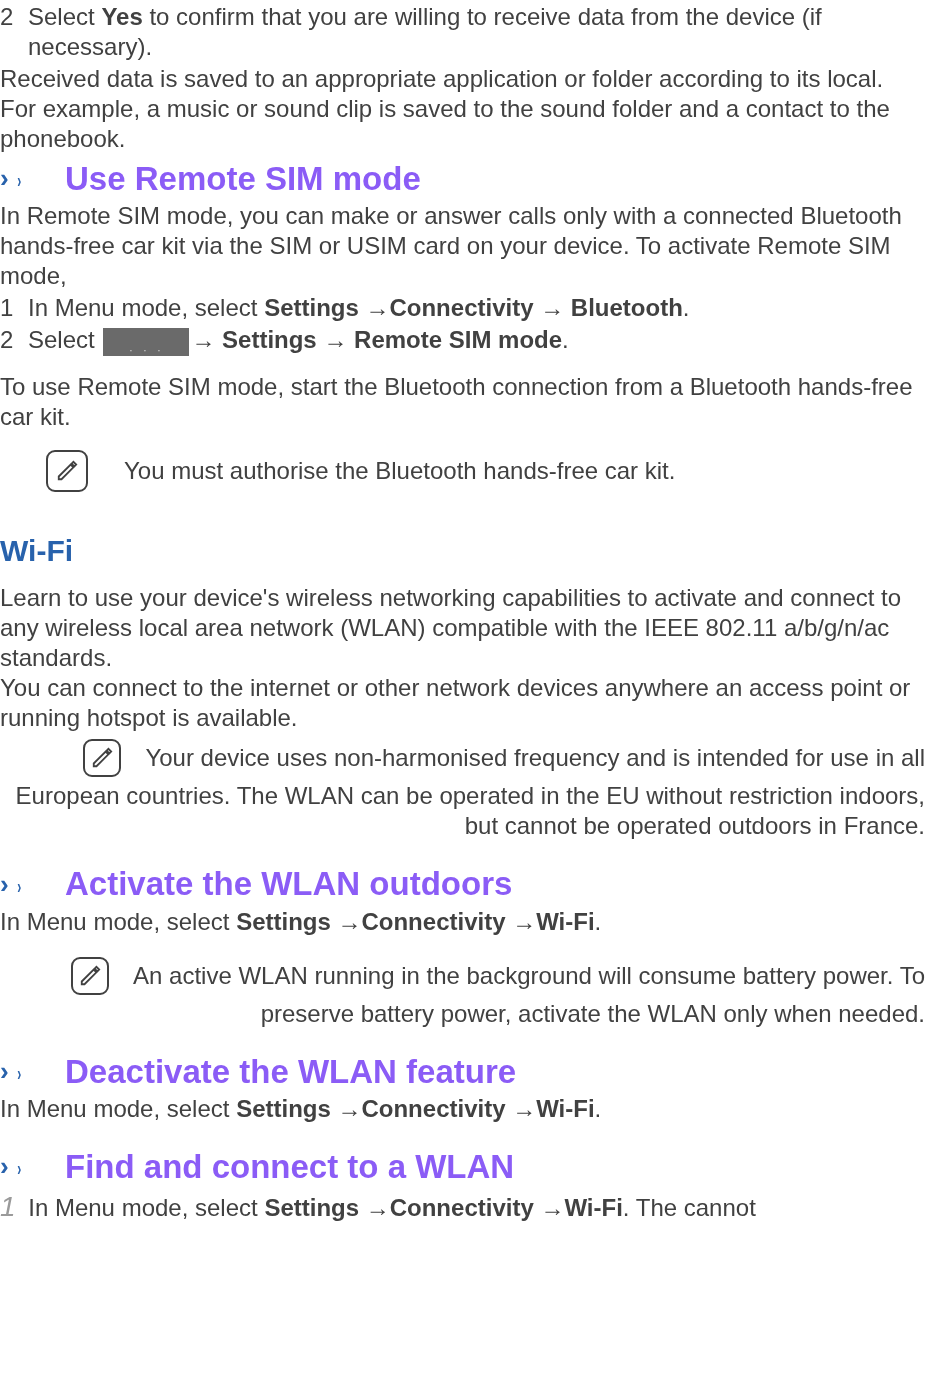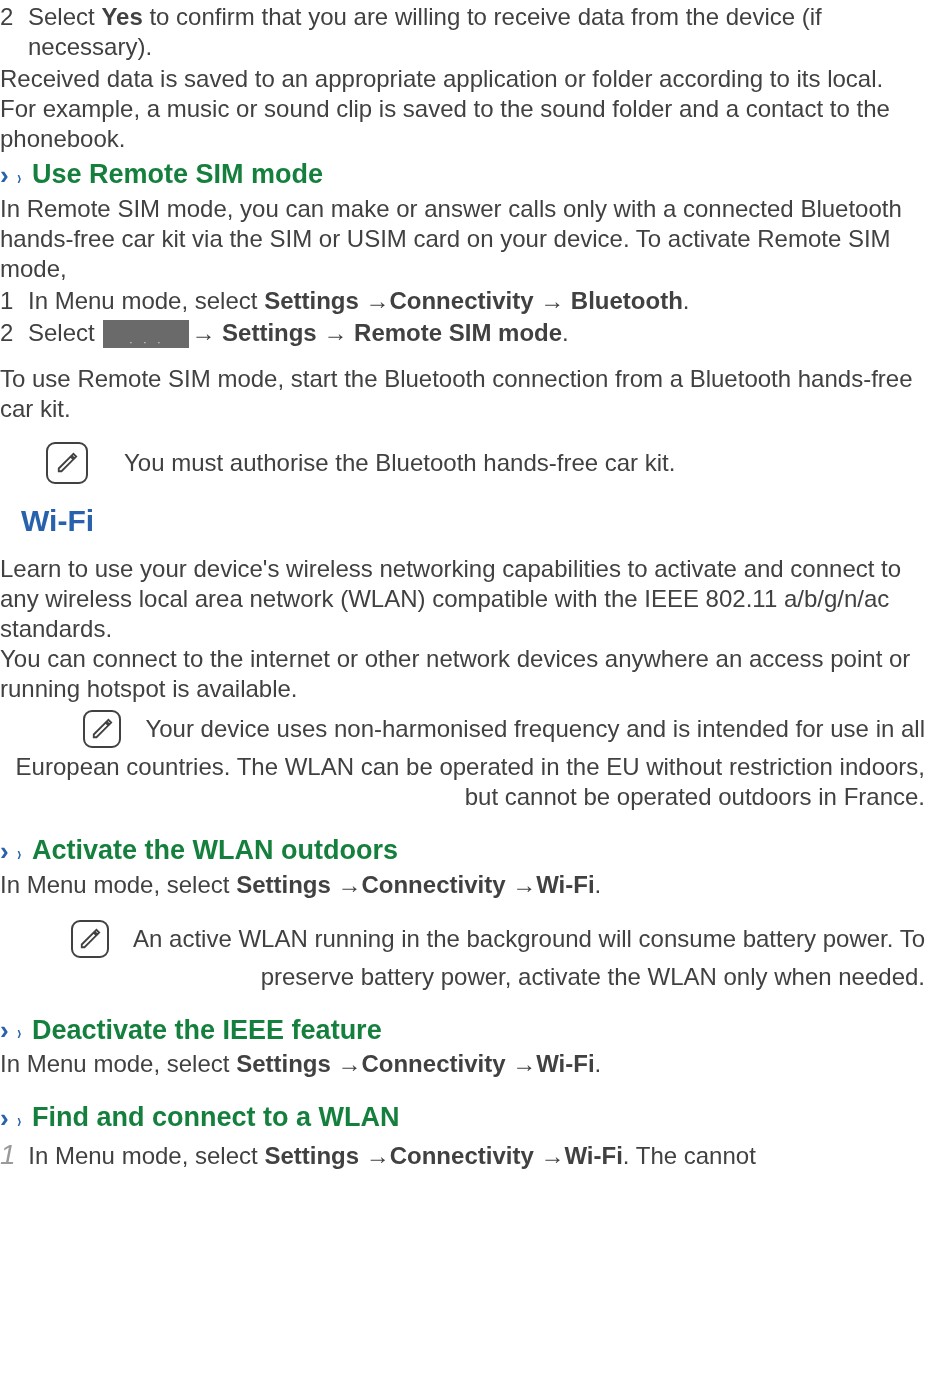--- a/index.html
+++ b/index.html
@@ -39,31 +39,31 @@
     }
     .chev-inner {
       color: #2862ac;
       font-size: 20px;
       font-weight: bold;
       margin-right: 0px;
       transform: scaleX(0.6);
       display: inline-block;
     }
     .heading-text {
-      color: #15803d;
-      font-weight: bold;
-      font-size: 27px;
+      color: #8b5cf6;
+      font-weight: bold;
+      font-size: 33px;
+      margin-left: 33px;
     }
     .h1 {
       color: #2862ac;
       font-weight: bold;
       font-size: 30px;
-      margin-top: 18px;
+      margin-top: 40px;
       margin-bottom: 14px;
-      padding-left: 21px;
     }
     .note-row {
       display: flex;
       align-items: center;
       margin: 18px 0 18px 46px;
     }
     .note-icon-box {
       width: 42px;
       height: 42px;
       border: 2.5px solid #414141;
@@ -190,21 +190,21 @@
 <p class="note-inline">
   <span class="note-icon-box">
     <svg class="pen" viewBox="0 0 24 24">
         <path d="M3 21 L6 21 L19 8 L16 5 L3 18 Z M17 4 L20 7 L22 5 L19 2 Z" fill="none" stroke="#414141" stroke-width="2"></path>
       </svg>
   </span><span>An active WLAN running in the background will consume battery power. To preserve battery power, activate the WLAN only when needed.</span>
 </p>
 
 <div class="section-heading spaced">
   <span class="chev"><span>›</span>&nbsp;<span class="chev-inner">›</span></span>
-  <span class="heading-text">Deactivate the IEEE feature</span>
+  <span class="heading-text">Deactivate the WLAN feature</span>
 </div>
 
 <p>
   <span>In Menu mode, select </span><strong>Settings →Connectivity →Wi-Fi</strong><span>.</span>
 </p>
 
 <div class="section-heading spaced">
   <span class="chev"><span>›</span>&nbsp;<span class="chev-inner">›</span></span>
   <span class="heading-text">Find and connect to a WLAN</span>
 </div>

